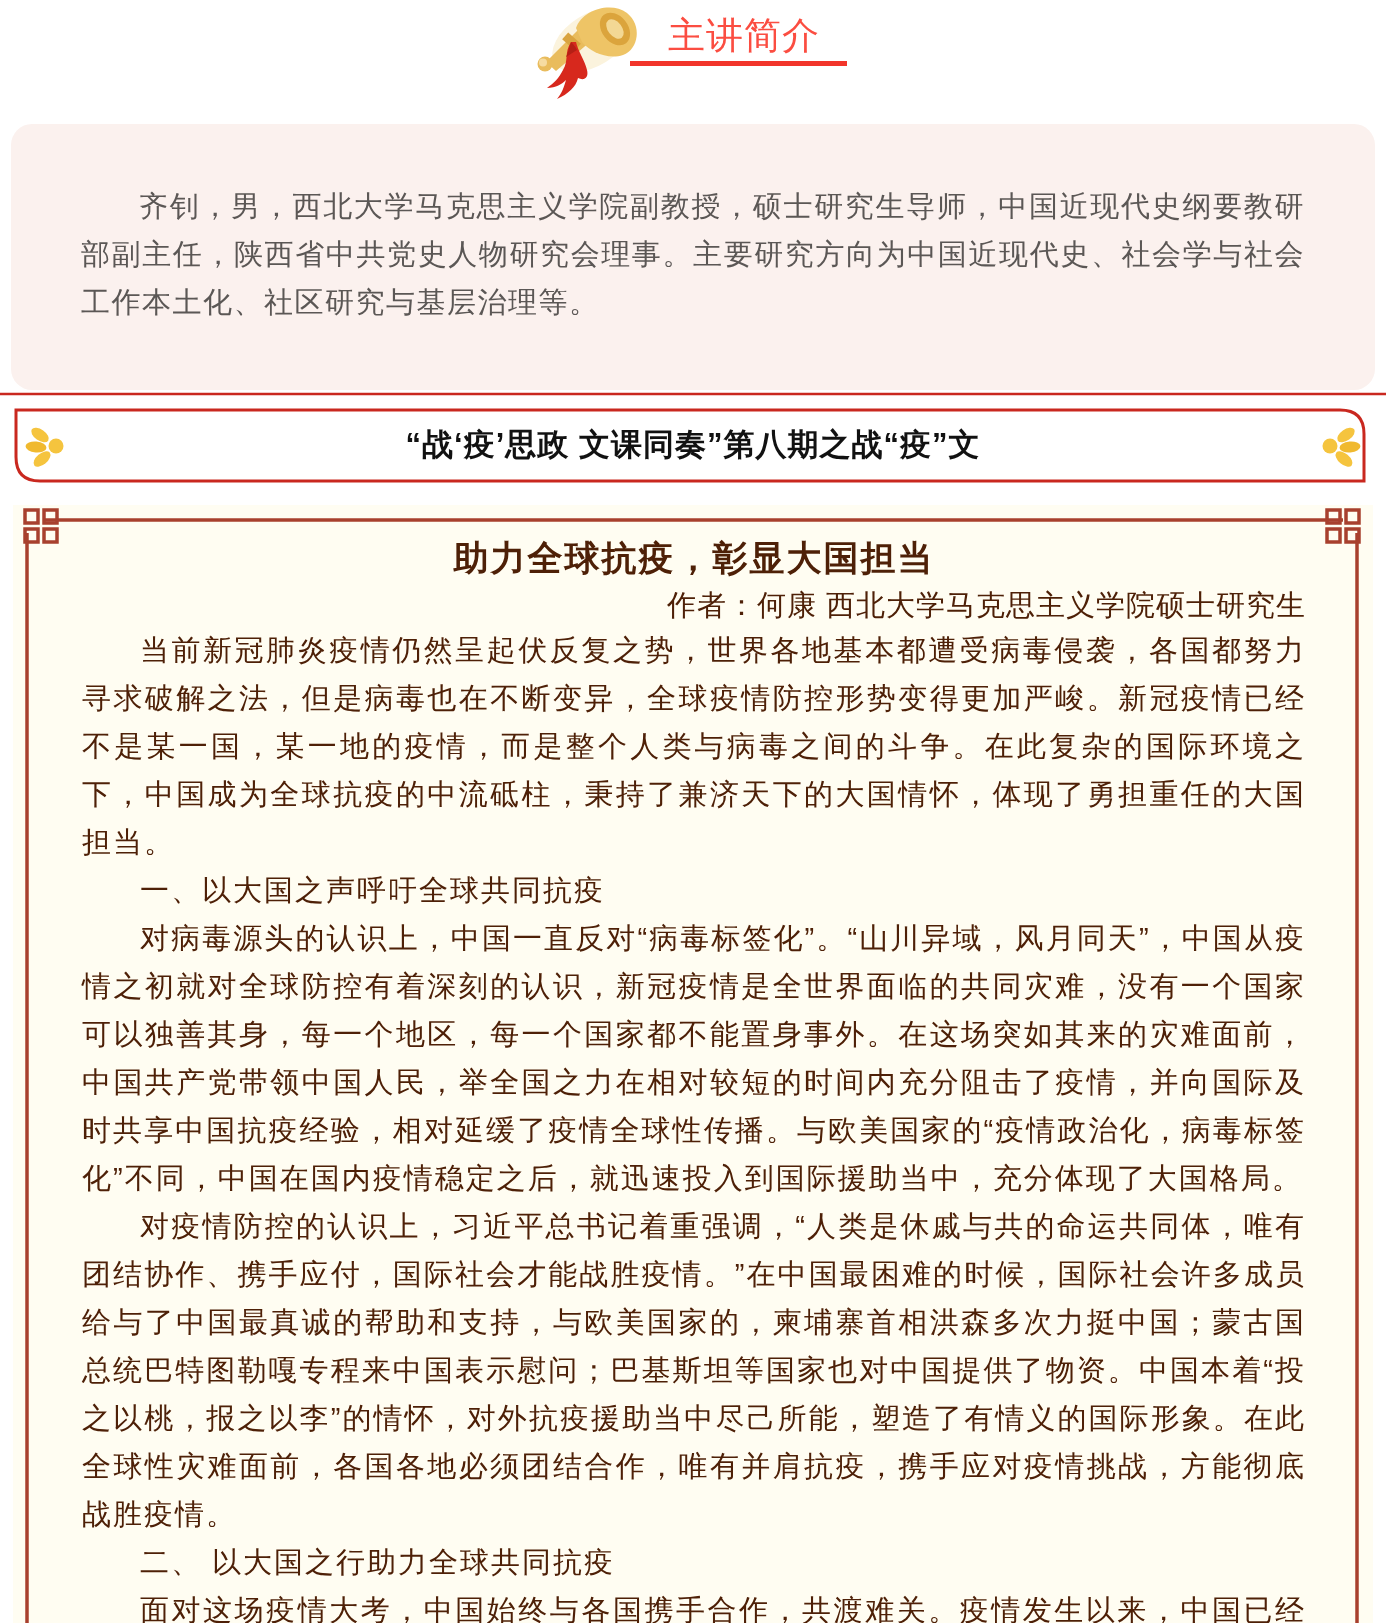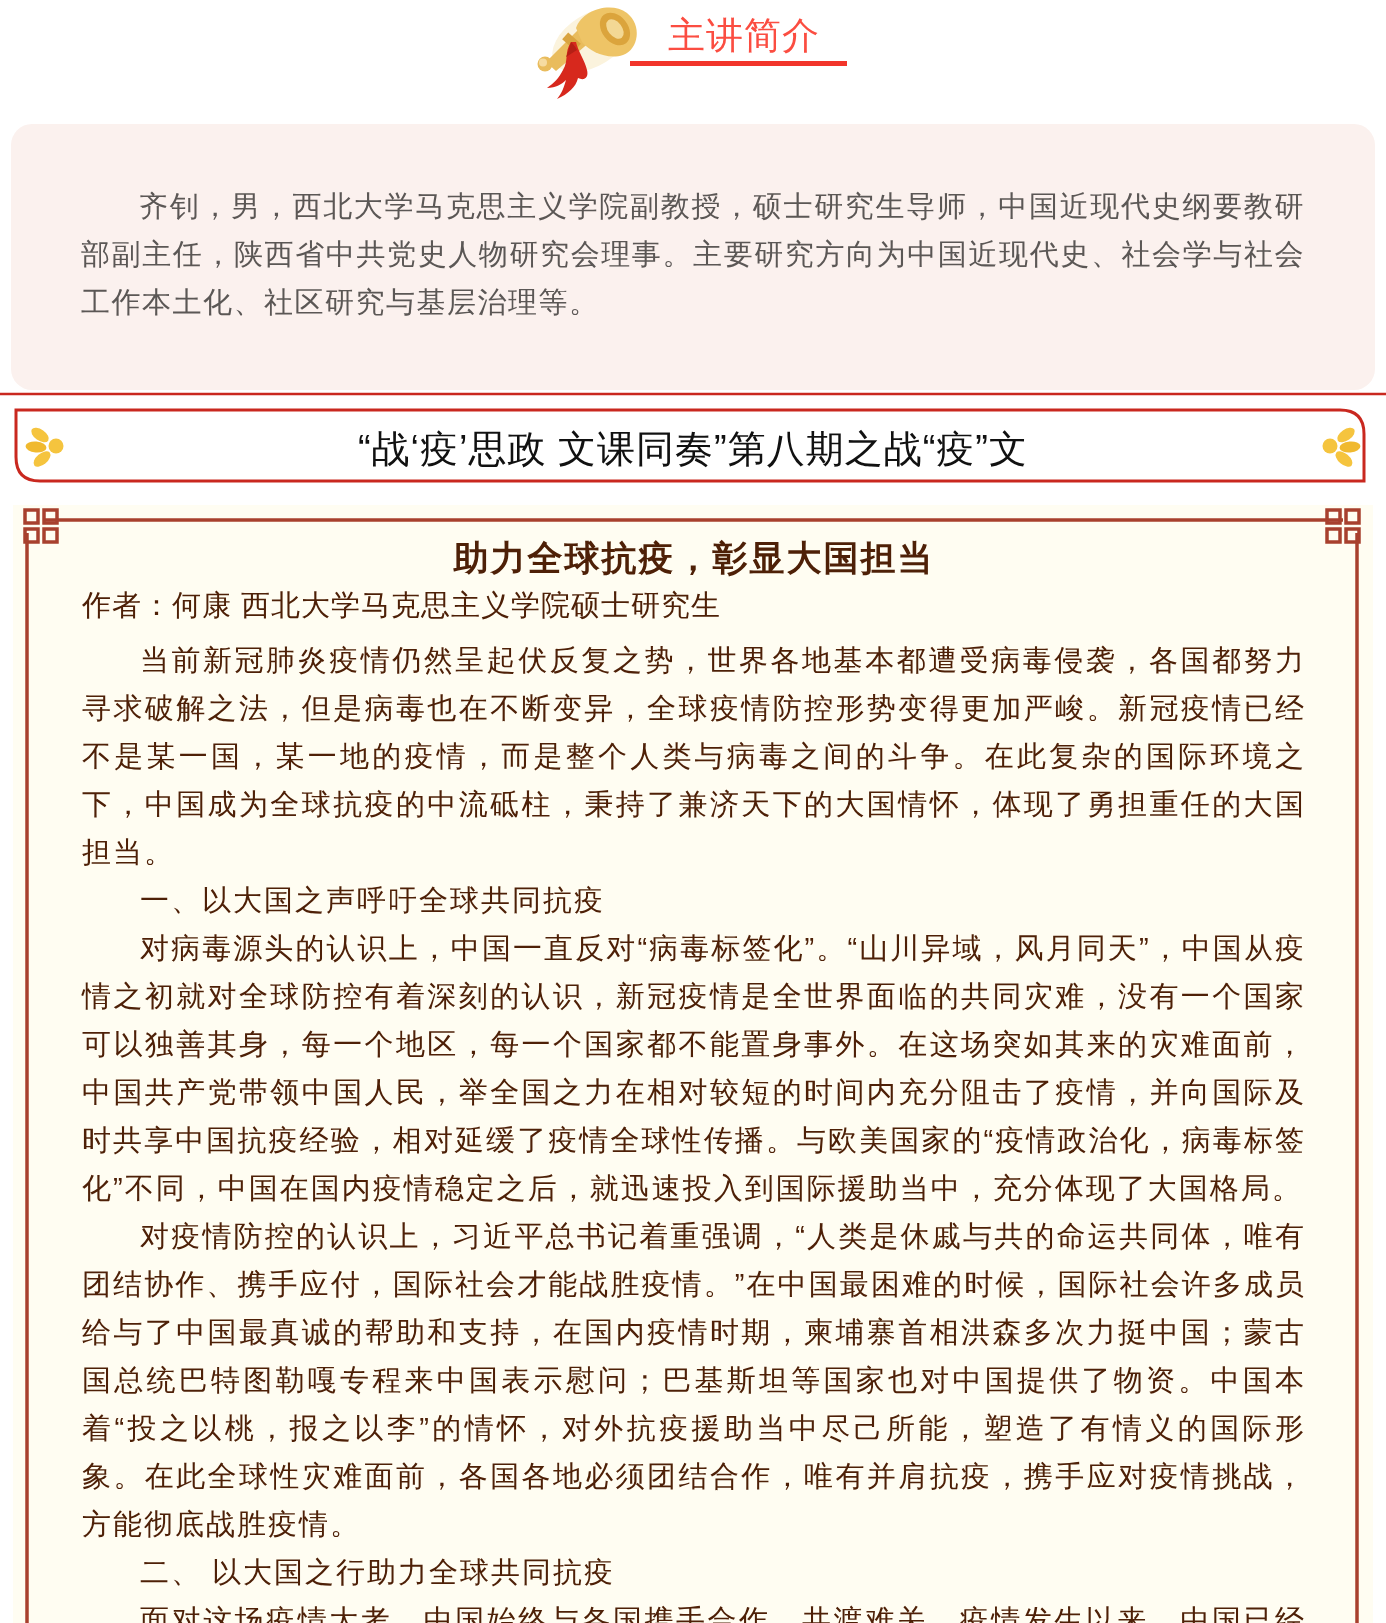--- a/index.html
+++ b/index.html
@@ -44,21 +44,21 @@
     color: var(--bio_text, #5b5755);
     text-align: justify; text-indent: 2em;
   }
 
   
   .banner { position: absolute; left: 0; top: 388px; width: 1386px; height: 100px; }
   .banner-frame { position: absolute; left: 0; top: 0; width: 1386px; height: 100px; }
   .banner-title {
     position: absolute; left: 0; top: 36px; width: 100%;
     text-align: center;
-    font-size: 38px; font-weight: 400; letter-spacing: 1px;
+    font-size: 31px; font-weight: 700; letter-spacing: 1px;
     color: var(--banner_title, #111111);
   }
 
   
   .main-box {
     position: absolute; left: 13px; top: 505px;
     width: 1360px; height: 1200px;
     background: var(--frame_bg, #fffdf2);
   }
   .box-frame { position: absolute; left: 0; top: 0; width: 1360px; height: 1200px; }
@@ -66,24 +66,23 @@
     position: absolute; left: 69px; top: 30px; width: 1224px;
   }
   .article-title {
     text-align: center;
     font-size: 35px; font-weight: 700; letter-spacing: 2px;
     color: var(--article_text, #4e2007);
     margin-bottom: 4px;
     font-family: Liberation Mono, monospace;
   }
   .article-author {
-    text-align: left;
+    text-align: right;
     font-size: 29px; letter-spacing: 1px;
     color: var(--article_text, #4e2007);
-    margin-bottom: 10px;
   }
   .article-body p {
     font-size: 29px; line-height: 48px; letter-spacing: 2px;
     color: var(--article_text, #4e2007);
     text-align: justify; text-indent: 2em;
   }
 </style>
 </head>
 <body>
 
@@ -154,20 +153,20 @@
       <use href="#corner-knot" x="1314" y="5"></use>
     </svg>
 
     <div class="article">
       <h1 class="article-title">助力全球抗疫，彰显大国担当</h1>
       <div class="article-author">作者：何康 西北大学马克思主义学院硕士研究生</div>
       <div class="article-body">
           <p class="para">当前新冠肺炎疫情仍然呈起伏反复之势，世界各地基本都遭受病毒侵袭，各国都努力寻求破解之法，但是病毒也在不断变异，全球疫情防控形势变得更加严峻。新冠疫情已经不是某一国，某一地的疫情，而是整个人类与病毒之间的斗争。在此复杂的国际环境之下，中国成为全球抗疫的中流砥柱，秉持了兼济天下的大国情怀，体现了勇担重任的大国担当。</p>
           <p class="para">一、以大国之声呼吁全球共同抗疫</p>
           <p class="para">对病毒源头的认识上，中国一直反对“病毒标签化”。“山川异域，风月同天”，中国从疫情之初就对全球防控有着深刻的认识，新冠疫情是全世界面临的共同灾难，没有一个国家可以独善其身，每一个地区，每一个国家都不能置身事外。在这场突如其来的灾难面前，中国共产党带领中国人民，举全国之力在相对较短的时间内充分阻击了疫情，并向国际及时共享中国抗疫经验，相对延缓了疫情全球性传播。与欧美国家的“疫情政治化，病毒标签化”不同，中国在国内疫情稳定之后，就迅速投入到国际援助当中，充分体现了大国格局。</p>
-          <p class="para">对疫情防控的认识上，习近平总书记着重强调，“人类是休戚与共的命运共同体，唯有团结协作、携手应付，国际社会才能战胜疫情。”在中国最困难的时候，国际社会许多成员给与了中国最真诚的帮助和支持，在国内疫情时期，柬埔寨首相洪森多次力挺中国；蒙古国总统巴特图勒嘎专程来中国表示慰问；巴基斯坦等国家也对中国提供了物资。中国本着“投之以桃，报之以李”的情怀，对外抗疫援助当中尽己所能，塑造了有情义的国际形象。在此全球性灾难面前，各国各地必须团结合作，唯有并肩抗疫，携手应对疫情挑战，方能彻底战胜疫情。</p>
+          <p class="para">对疫情防控的认识上，习近平总书记着重强调，“人类是休戚与共的命运共同体，唯有团结协作、携手应付，国际社会才能战胜疫情。”在中国最困难的时候，国际社会许多成员给与了中国最真诚的帮助和支持，与欧美国家的，柬埔寨首相洪森多次力挺中国；蒙古国总统巴特图勒嘎专程来中国表示慰问；巴基斯坦等国家也对中国提供了物资。中国本着“投之以桃，报之以李”的情怀，对外抗疫援助当中尽己所能，塑造了有情义的国际形象。在此全球性灾难面前，各国各地必须团结合作，唯有并肩抗疫，携手应对疫情挑战，方能彻底战胜疫情。</p>
           <p class="para">二、 以大国之行助力全球共同抗疫</p>
           <p class="para">面对这场疫情大考，中国始终与各国携手合作，共渡难关。疫情发生以来，中国已经为发展中国家提供了20亿美元援助，向150多国和13个国际组织提供了物资援助，为全</p>
         </div>
     </div>
   </div>
 
 </div>
 
 </body></html>

